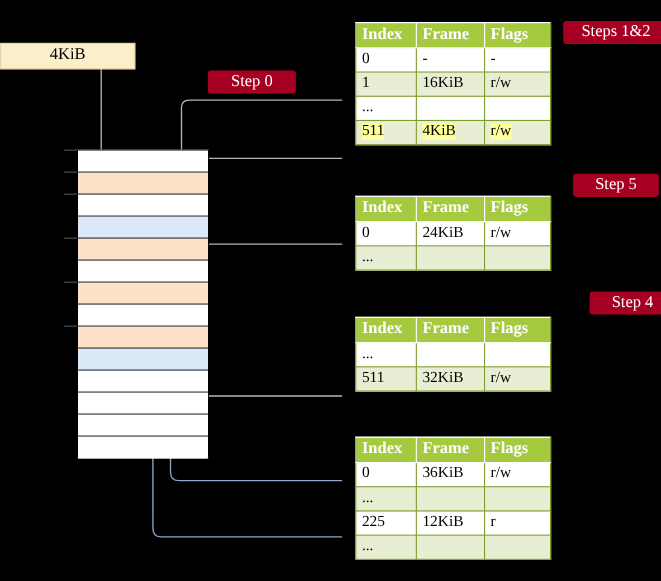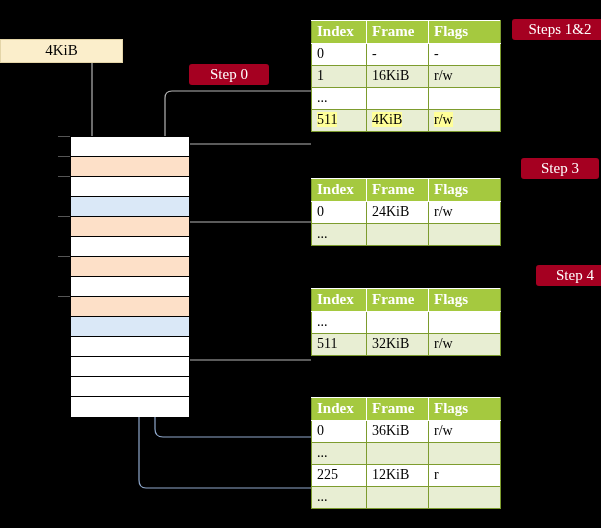--- a/index.html
+++ b/index.html
@@ -23,34 +23,34 @@
   #memcol{position:absolute;left:70px;top:136px;width:120px;height:280px;
           border:1px solid #000;box-sizing:border-box;background:#fff;}
   .memrow{position:absolute;left:0;width:100%;box-sizing:border-box;
           border-bottom:1px solid #000;}
   .memrow.last{border-bottom:none;}
   .tick{position:absolute;height:1px;background:#555;width:12px;left:58px;}
 
   
   .ptable{position:absolute;border-collapse:collapse;
           font-size:14px;background:#fff;
-          border:1px solid #7d9c2e;}
+          border:1px solid #7d9c2e;margin-left:12px;}
   .ptable td,.ptable th{border:1px solid #7d9c2e;
           padding:2px 5px 3px 5px;height:19px;box-sizing:border-box;
           text-align:left;font-weight:normal;vertical-align:middle;}
   .ptable th{background:#a5c93f;color:#fff;font-weight:bold;
              font-size:15px;border-color:#fff;}
   .ptable th:first-child{border-left-color:#7d9c2e;}
   .ptable th:last-child{border-right-color:#7d9c2e;}
   .ptable tr.alt td{background:#e8eed3;}
   .ptable tr.plain td{background:#fff;}
   .ptable td .hl{background:#ffff99;}
   .cw-index{width:55px;}
   .cw-frame{width:62px;}
-  .cw-flags{width:72px;}
+  .cw-flags{width:60px;}
 
   
   #wires{position:absolute;left:0;top:0;width:601px;height:528px;
          pointer-events:none;}
 </style>
 </head>
 <body>
 
 <div id="stage">
 
@@ -107,21 +107,21 @@
       <div class="memrow" style="top: 180px; height: 20px; background: rgb(218, 232, 247);"></div>
       <div class="memrow" style="top: 200px; height: 20px; background: rgb(255, 255, 255);"></div>
       <div class="memrow" style="top: 220px; height: 20px; background: rgb(255, 255, 255);"></div>
       <div class="memrow" style="top: 240px; height: 20px; background: rgb(255, 255, 255);"></div>
       <div class="memrow last" style="top: 260px; height: 20px; background: rgb(255, 255, 255);"></div>
     </div>
 
   <div id="badges">
       <div class="badge" style="left: 189px; top: 40px; min-width: 62px; margin-top: 24px;">Step 0</div>
       <div class="badge" style="left: 512px; top: 19px; min-width: 78px;">Steps 1&amp;2</div>
-      <div class="badge" style="left: 521px; top: 158px; min-width: 60px;">Step 3</div>
+      <div class="badge" style="left: 521px; top: 158px; min-width: 60px;">Step 5</div>
       <div class="badge" style="left: 536px; top: 265px; min-width: 60px;">Step 4</div>
     </div>
 
   <div id="tables">
       <table class="ptable" style="left: 311px; top: 20px;">
         <thead>
           <tr>
             <th class="cw-index">Index</th>
             <th class="cw-frame">Frame</th>
             <th class="cw-flags">Flags</th>

